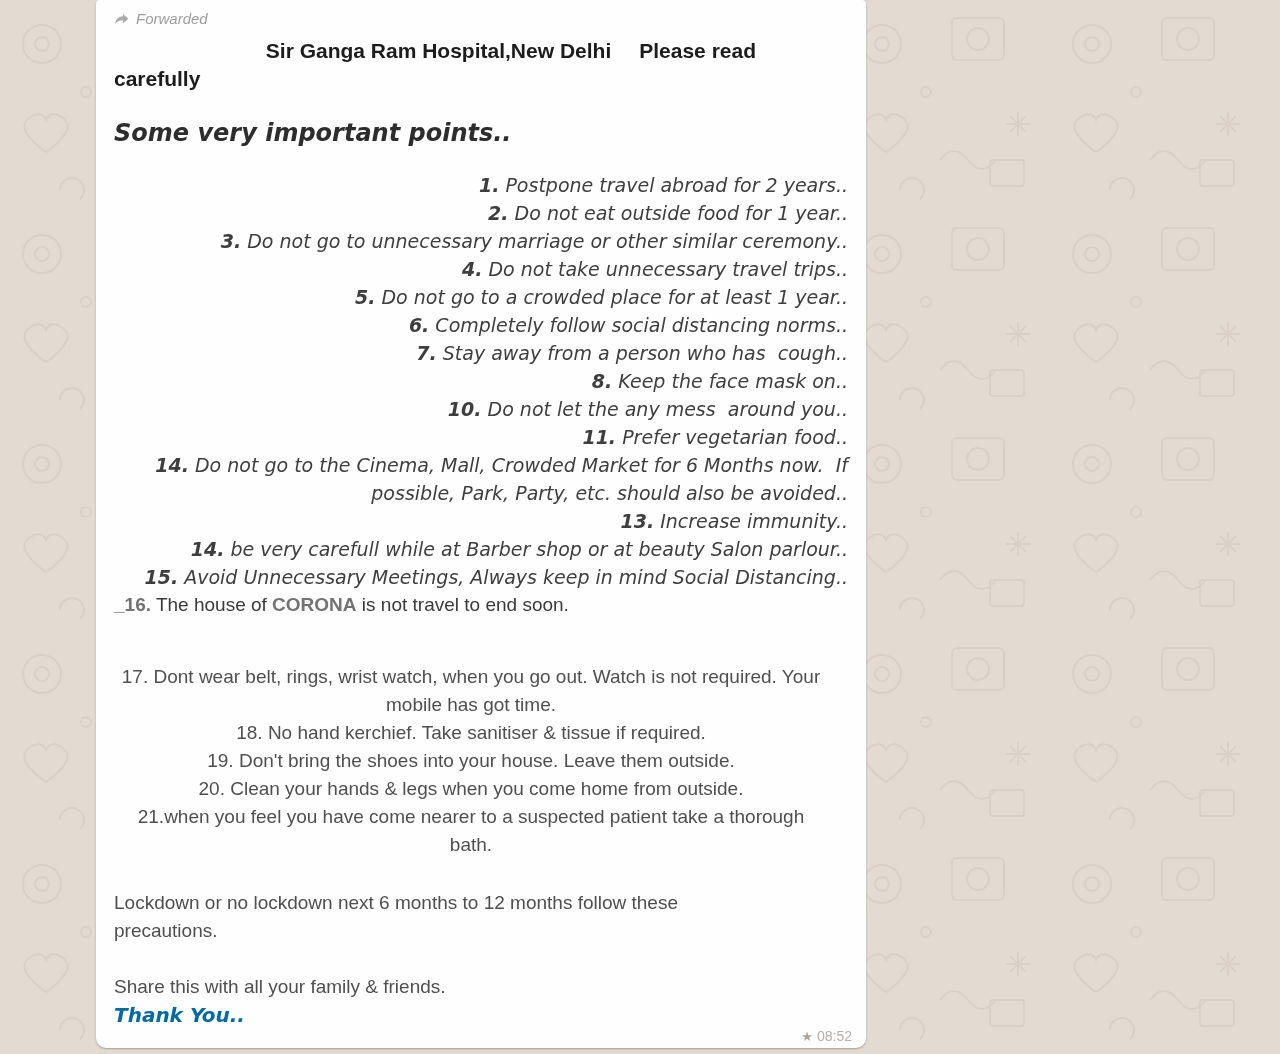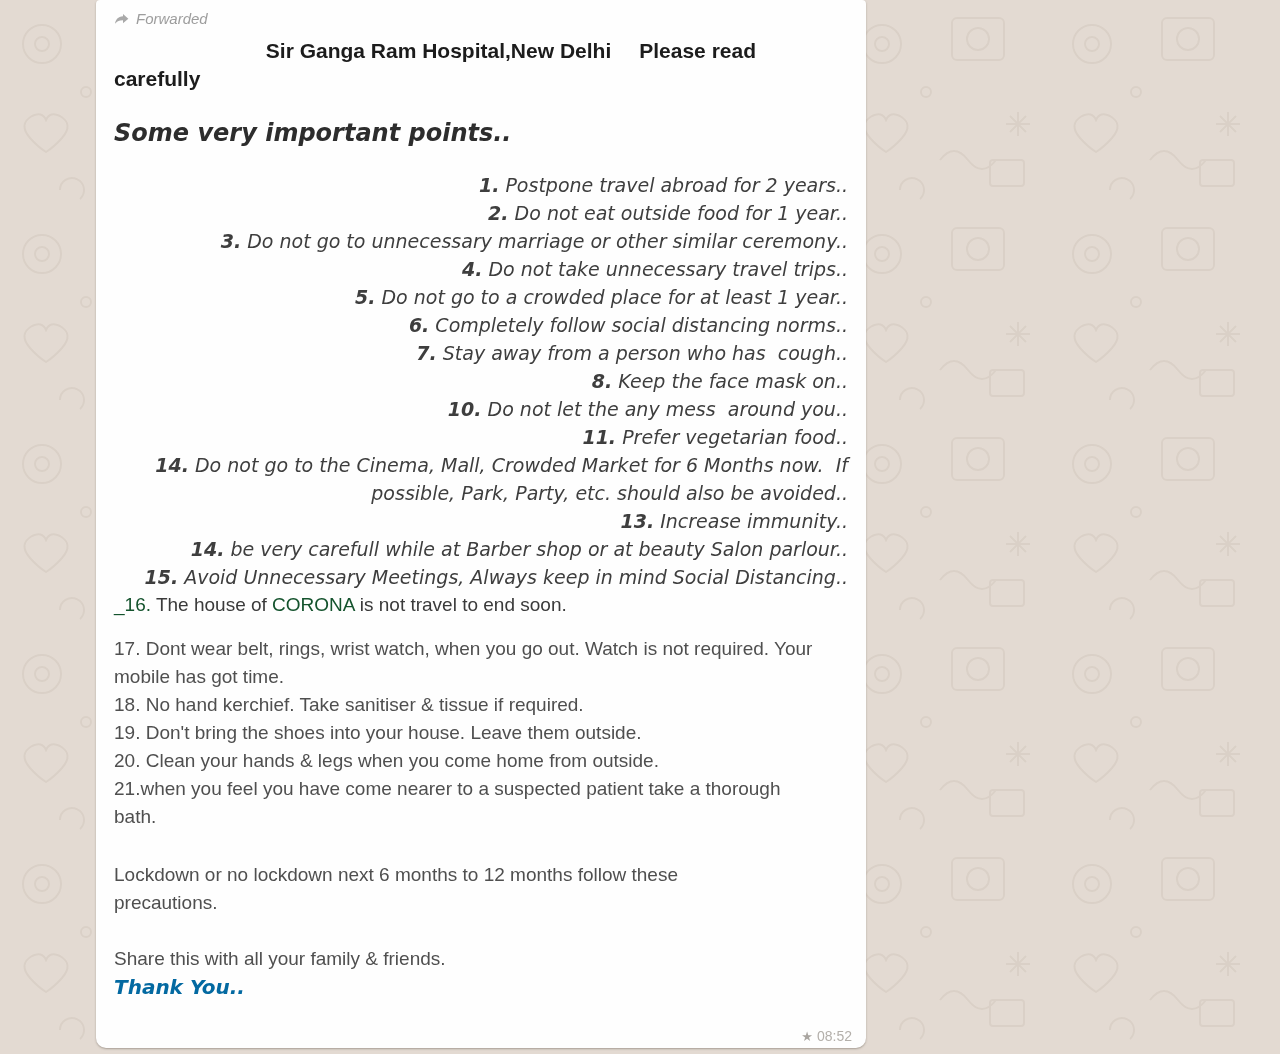--- a/index.html
+++ b/index.html
@@ -17,23 +17,23 @@
   }
   .fwd-row{display:flex;align-items:center;gap:6px;color:#9d9d9d;font-size:15px;font-style:italic;line-height:22px;}
   .fwd-row svg{width:16px;height:16px;flex:0 0 auto;}
   .hdr{margin-top:7px;font-weight:bold;font-size:21px;color:#1c1c1c;line-height:28px;}
   .hdr-l1{display:flex;justify-content:flex-end;padding-right:92px;gap:28px;}
   .intro{margin-top:26px;font-family:"DejaVu Sans",sans-serif;font-style:italic;font-weight:bold;font-size:24px;color:#2d2d2d;line-height:28px;}
   .pts-i{margin-top:24px;font-family:"DejaVu Sans",sans-serif;font-style:italic;font-size:19px;color:#3e3e3e;line-height:28px;text-align:right;}
   .pt span,.pt b{white-space:pre-wrap;}
   .pt b{font-weight:bold;}
   .pt16{font-size:19px;color:#3a3a3a;line-height:28px;}
-  .pt16 b{font-weight:normal;color:#14532d;}
+  .pt16 b{font-weight:bold;color:#737373;}
   .pt16 span{white-space:pre-wrap;}
-  .pts-r{margin-top:16px;font-size:19px;color:#4f4f4f;line-height:28px;max-width:714px;}
+  .pts-r{margin-top:44px;font-size:19px;color:#4f4f4f;line-height:28px;max-width:714px;text-align:center;}
   .lockdown{margin:30px 0 12px;font-size:19px;color:#4f4f4f;line-height:28px;max-width:640px;}
   .share{margin:28px 0 0;font-size:19px;color:#4f4f4f;line-height:28px;}
   .thanks{margin:0;font-family:"DejaVu Sans",sans-serif;font-style:italic;font-weight:bold;font-size:20px;color:#0369a1;line-height:28px;}
   .meta{position:absolute;right:14px;bottom:4px;display:flex;align-items:center;gap:4px;color:#b3afaa;font-size:14px;}
   .meta .star{font-size:13px;line-height:1;color:#a9a5a0;}
 </style>
 </head>
 <body>
 
 <svg class="wallpaper" xmlns="http://www.w3.org/2000/svg">

